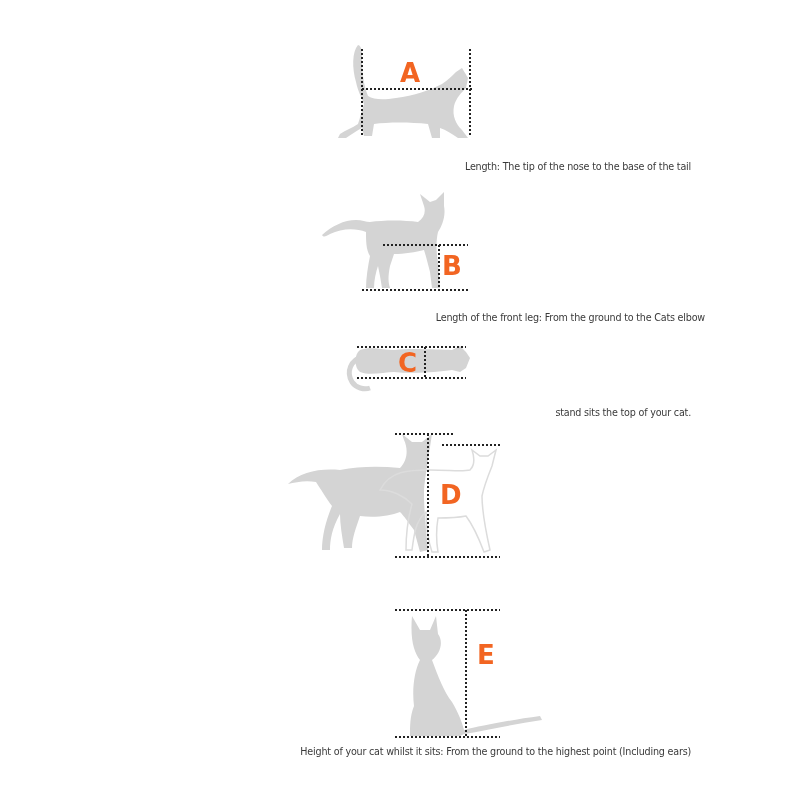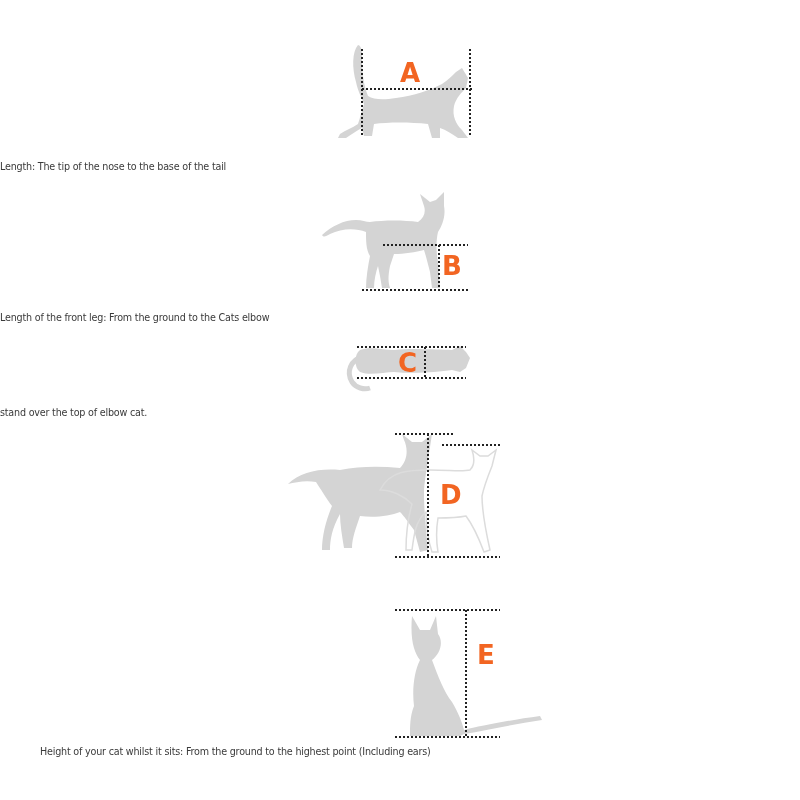--- a/index.html
+++ b/index.html
@@ -1,20 +1,20 @@
 <!DOCTYPE html>
 <html><head>
   <meta charset="utf-8">
   <style>
     html, body { margin: 0; padding: 0; background: #ffffff; }
     body { width: 800px; height: 800px; position: relative; overflow: hidden; font-family: "DejaVu Sans", sans-serif; }
     .stage { position: absolute; left: 0; top: 0; width: 800px; height: 800px; }
     svg.art { position: absolute; left: 0; top: 0; width: 800px; height: 800px; }
     .caption {
-      position: absolute; left: 0; width: 752px; text-align: left;
+      position: absolute; left: 0; width: 691px; text-align: right;
       font-family: "DejaVu Sans", sans-serif; font-size: 9.6px; color: #3a3a3a;
       letter-spacing: -0.2px; line-height: 13px;
     }
     .letter {
       position: absolute; font-family: "DejaVu Sans", sans-serif; font-weight: bold;
       color: #f26522; font-size: 26px; line-height: 26px;
     }
   </style>
 </head>
 <body>
@@ -108,16 +108,16 @@
     </g>
   </svg>
 
   <div class="letter" style="left:400px; top:60px;">A</div>
   <div class="letter" style="left:442px; top:253px;">B</div>
   <div class="letter" style="left:398px; top:350px;">C</div>
   <div class="letter" style="left:440px; top:482px;">D</div>
   <div class="letter" style="left:477px; top:642px;">E</div>
 
   <div class="caption" style="top:160px;">Length: The tip of the nose to the base of the tail</div>
-  <div class="caption" style="top:311px;">Length of the front leg: From the ground to the Cats elbow</div>
-  <div class="caption" style="top:406px;">stand over the top of elbow cat.</div>
-  <div class="caption" style="top:745px;margin-left:40px;">Height of your cat whilst it sits: From the ground to the highest point (Including ears)</div>
+  <div class="caption" style="top:311px;margin-left:14px;">Length of the front leg: From the ground to the Cats elbow</div>
+  <div class="caption" style="top:406px;">stand sits the top of your cat.</div>
+  <div class="caption" style="top:745px;">Height of your cat whilst it sits: From the ground to the highest point (Including ears)</div>
 </div>
 
 </body></html>

